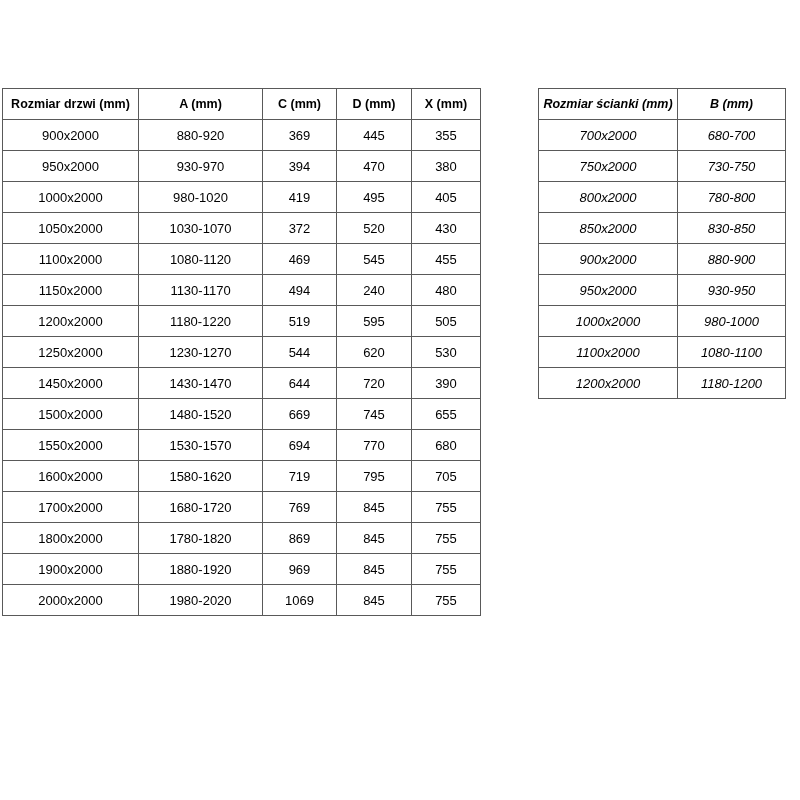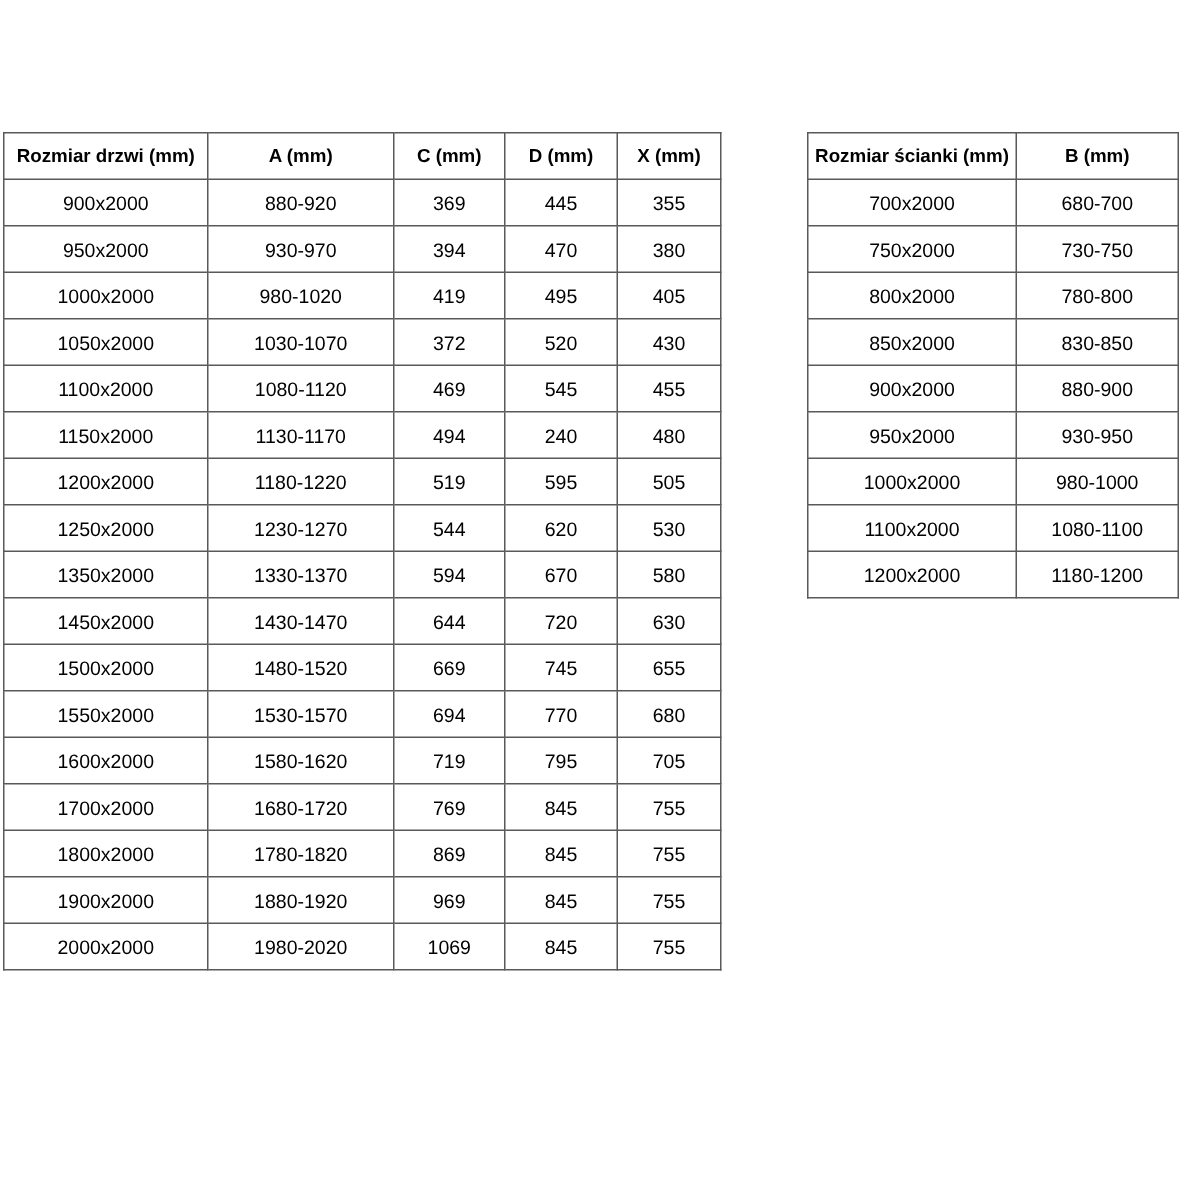--- a/index.html
+++ b/index.html
@@ -37,20 +37,21 @@
   }
   #doors-table {
     left: 2px;
     top: 88px;
     width: 478px;
   }
   #walls-table {
     left: 538px;
     top: 88px;
     width: 247px;
+    font-style: italic;
   }
   #doors-table col.c1 { width: 136px; }
   #doors-table col.c2 { width: 124px; }
   #doors-table col.c3 { width: 74px; }
   #doors-table col.c4 { width: 75px; }
   #doors-table col.c5 { width: 69px; }
   #walls-table col.c1 { width: 139px; }
   #walls-table col.c2 { width: 108px; }
 </style>
 </head>
@@ -124,32 +125,25 @@
         <td>505</td>
       </tr>
       <tr>
         <td>1250x2000</td>
         <td>1230-1270</td>
         <td>544</td>
         <td>620</td>
         <td>530</td>
       </tr>
       <tr>
-        <td>1350x2000</td>
-        <td>1330-1370</td>
-        <td>594</td>
-        <td>670</td>
-        <td>580</td>
-      </tr>
-      <tr>
         <td>1450x2000</td>
         <td>1430-1470</td>
         <td>644</td>
         <td>720</td>
-        <td>630</td>
+        <td>390</td>
       </tr>
       <tr>
         <td>1500x2000</td>
         <td>1480-1520</td>
         <td>669</td>
         <td>745</td>
         <td>655</td>
       </tr>
       <tr>
         <td>1550x2000</td>

